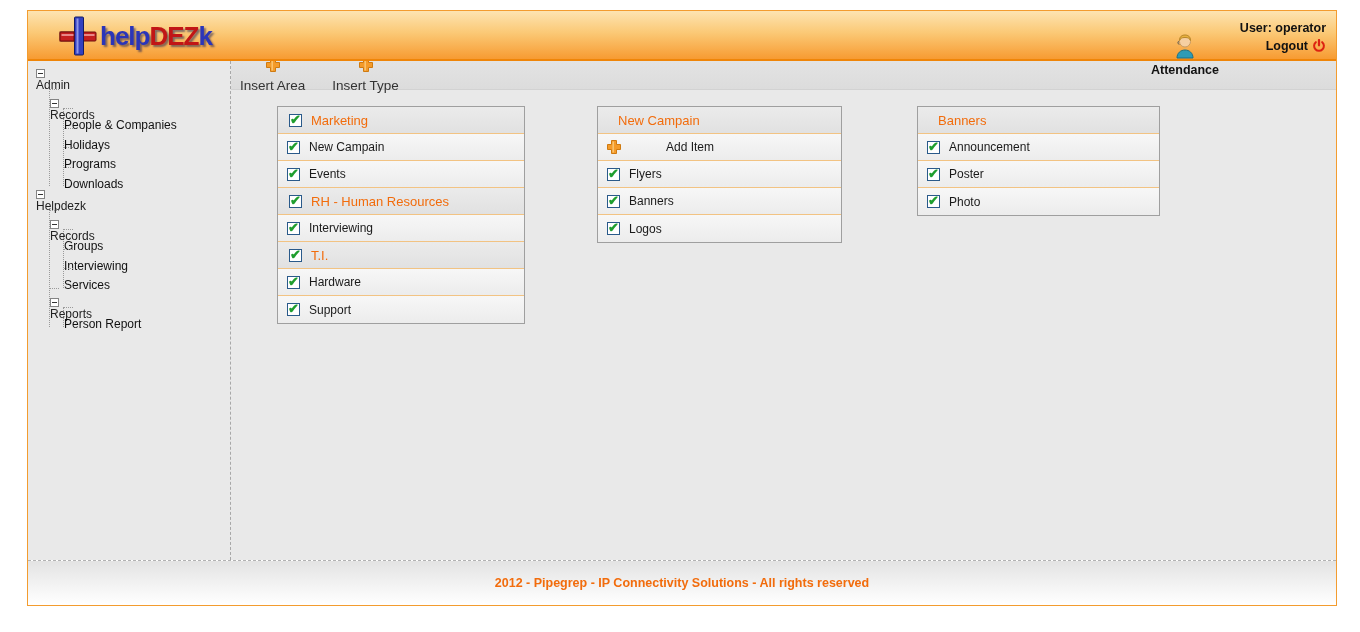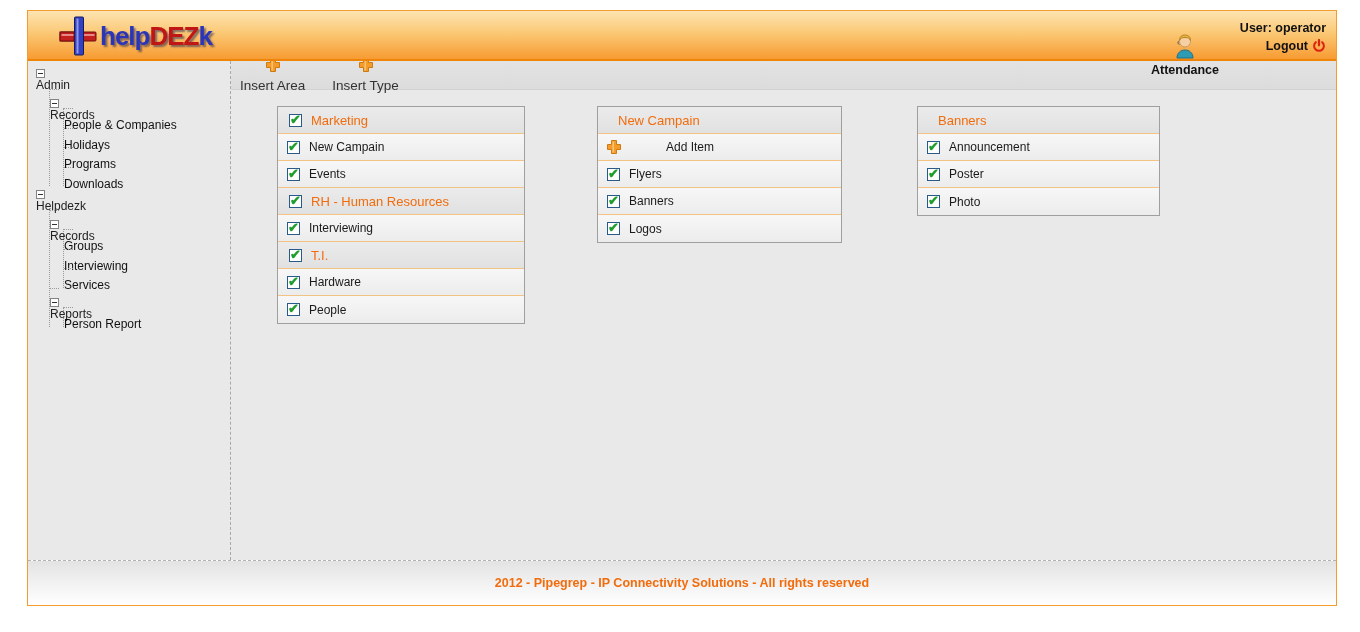--- a/index.html
+++ b/index.html
@@ -270,21 +270,21 @@
             <div class="prow header">
               <span class="cb"></span>
               <span class="plabel">T.I.</span>
             </div>
             <div class="prow">
               <span class="cb"></span>
               <span class="plabel">Hardware</span>
             </div>
             <div class="prow">
               <span class="cb"></span>
-              <span class="plabel">People</span>
+              <span class="plabel">Support</span>
             </div>
           </div>
           <div class="panel p1">
             <div class="prow header">
               <span class="plabel">New Campain</span>
             </div>
             <div class="prow add">
               <span class="icon">
                 <svg width="16" height="16" viewBox="0 0 16 16">
                   <path d="M5.5 1.5h5v4h4v5h-4v4h-5v-4h-4v-5h4z" fill="#f49b2a" stroke="#cf7a10" stroke-width="1"></path>

